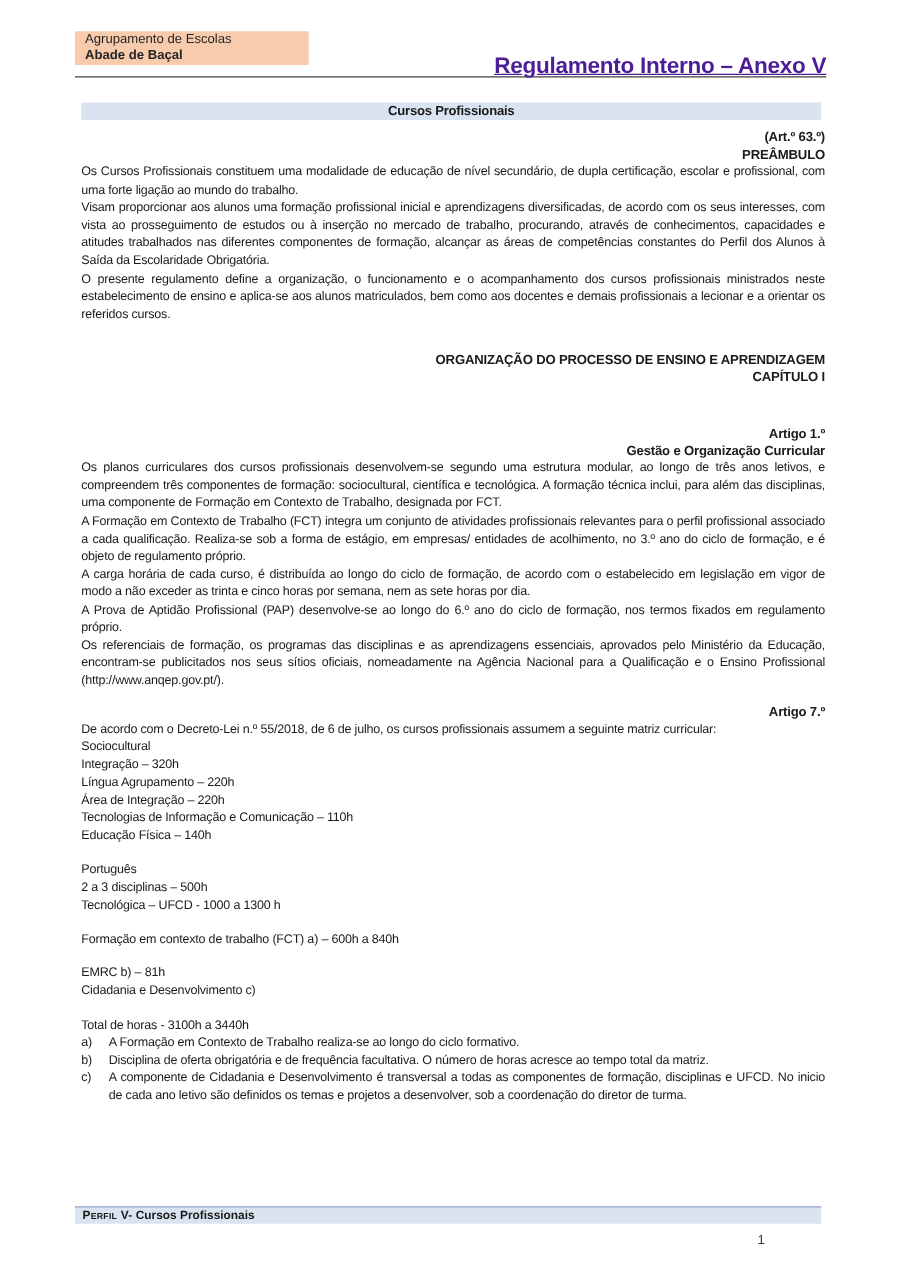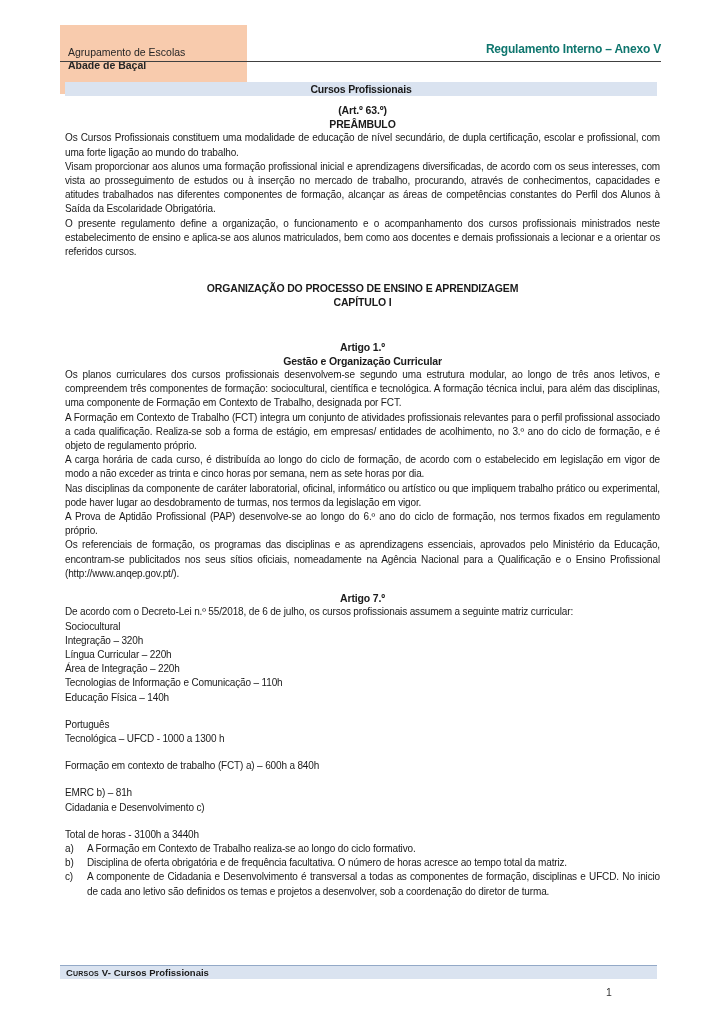--- a/index.html
+++ b/index.html
@@ -8,50 +8,51 @@
     font-family:"Liberation Sans","DejaVu Sans",sans-serif;
     color:#1a1a1a;
     -webkit-font-smoothing:antialiased;
   }
   .page{position:relative;width:724px;height:1024px;background:#fff;overflow:hidden;}
 
   
   .header-box{
     position:absolute;left:60px;top:25px;width:171px;height:27px;
     background:var(--header-box-bg,#F8CBAD);
-    padding:21px 8px;
+    padding:0 8px;
     font-size:10.5px;line-height:13px;color:#262626;
   }
   .header-box .org1{font-weight:normal;}
   .header-box .org2{font-weight:bold;}
   .header-rule{
     position:absolute;left:60px;top:61px;width:601px;height:0;
     border-top:1.5px solid #404040;
   }
   .doc-title{
     position:absolute;right:63px;top:42px;
-    font-size:12px;font-weight:bold;color:#0f766e;
+    font-size:18px;font-weight:bold;color:#4c1d95;
     letter-spacing:-0.2px;
+    text-decoration:underline;
   }
 
   
   .banner{
     position:absolute;left:65px;top:82px;width:592px;height:14px;
     background:var(--band-bg,#DAE3F0);
     text-align:center;font-size:10.5px;font-weight:bold;line-height:14px;
     letter-spacing:-0.2px;
   }
 
   
   .content{
     position:absolute;left:65px;top:103px;width:595px;
     font-size:10px;line-height:14.2px;letter-spacing:-0.15px;
     color:#1a1a1a;
   }
-  .c{text-align:center;}
+  .c{text-align:right;}
   .b{font-weight:bold;}
   .jp{text-align:justify;}
   .h105{font-size:10.5px;}
   .chapter-block{margin-top:22px;}
   .art1-head{margin-top:30px;}
   .art2-head{margin-top:10px;}
   .grp{margin-bottom:13px;}
   .note{display:flex;}
   .note .marker{flex:0 0 22px;}
   .note .ntext{flex:1 1 auto;text-align:justify;}
@@ -99,41 +100,41 @@
     </div>
 
     <div class="art1-head">
       <div class="c b h105">Artigo 1.º</div>
       <div class="c b h105">Gestão e Organização Curricular</div>
     </div>
 
     <div class="jp">Os planos curriculares dos cursos profissionais desenvolvem-se segundo uma estrutura modular, ao longo de três anos letivos, e compreendem três componentes de formação: sociocultural, científica e tecnológica. A formação técnica inclui, para além das disciplinas, uma componente de Formação em Contexto de Trabalho, designada por FCT.</div>
     <div class="jp">A Formação em Contexto de Trabalho (FCT) integra um conjunto de atividades profissionais relevantes para o perfil profissional associado a cada qualificação. Realiza-se sob a forma de estágio, em empresas/ entidades de acolhimento, no 3.º ano do ciclo de formação, e é objeto de regulamento próprio.</div>
     <div class="jp">A carga horária de cada curso, é distribuída ao longo do ciclo de formação, de acordo com o estabelecido em legislação em vigor de modo a não exceder as trinta e cinco horas por semana, nem as sete horas por dia.</div>
-    <div class="jp">Nas disciplinas da componente de caráter laboratorial, oficinal, informático ou artístico ou que impliquem trabalho prático ou experimental, pode haver lugar ao desdobramento de turmas, nos termos da legislação em vigor.</div>
     <div class="jp">A Prova de Aptidão Profissional (PAP) desenvolve-se ao longo do 6.º ano do ciclo de formação, nos termos fixados em regulamento próprio.</div>
     <div class="jp">Os referenciais de formação, os programas das disciplinas e as aprendizagens essenciais, aprovados pelo Ministério da Educação, encontram-se publicitados nos seus sítios oficiais, nomeadamente na Agência Nacional para a Qualificação e o Ensino Profissional (http://www.anqep.gov.pt/).</div>
 
     <div class="art2-head">
       <div class="c b h105">Artigo 7.º</div>
     </div>
 
     <div>De acordo com o Decreto-Lei n.º 55/2018, de 6 de julho, os cursos profissionais assumem a seguinte matriz curricular:</div>
 
     <div class="grp">
       <div>Sociocultural</div>
       <div>Integração – 320h</div>
-      <div>Língua Curricular – 220h</div>
+      <div>Língua Agrupamento – 220h</div>
       <div>Área de Integração – 220h</div>
       <div>Tecnologias de Informação e Comunicação – 110h</div>
       <div>Educação Física – 140h</div>
     </div>
 
     <div class="grp">
       <div>Português</div>
+      <div>2 a 3 disciplinas – 500h</div>
       <div>Tecnológica – UFCD - 1000 a 1300 h</div>
     </div>
 
     <div class="grp">
       <div>Formação em contexto de trabalho (FCT) a) – 600h a 840h</div>
     </div>
 
     <div class="grp">
       <div>EMRC b) – 81h</div>
       <div>Cidadania e Desenvolvimento c)</div>
@@ -150,17 +151,17 @@
       <span class="ntext">Disciplina de oferta obrigatória e de frequência facultativa. O número de horas acresce ao tempo total da matriz.</span>
     </div>
     <div class="note">
       <span class="marker">c)</span>
       <span class="ntext">A componente de Cidadania e Desenvolvimento é transversal a todas as componentes de formação, disciplinas e UFCD. No inicio de cada ano letivo são definidos os temas e projetos a desenvolver, sob a coordenação do diretor de turma.</span>
     </div>
 
   </div>
 
   <div class="footer-bar">
-    <span class="sc">Cursos V-</span><span> Cursos Profissionais</span>
+    <span class="sc">Perfil V-</span><span> Cursos Profissionais</span>
   </div>
   <div class="page-number">1</div>
 
 </div>
 
 </body></html>

